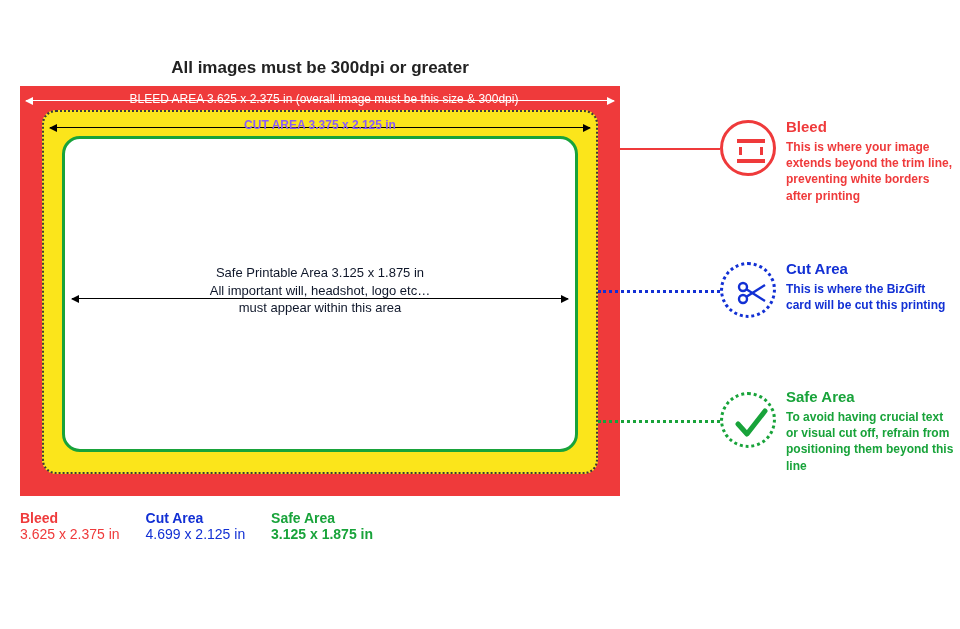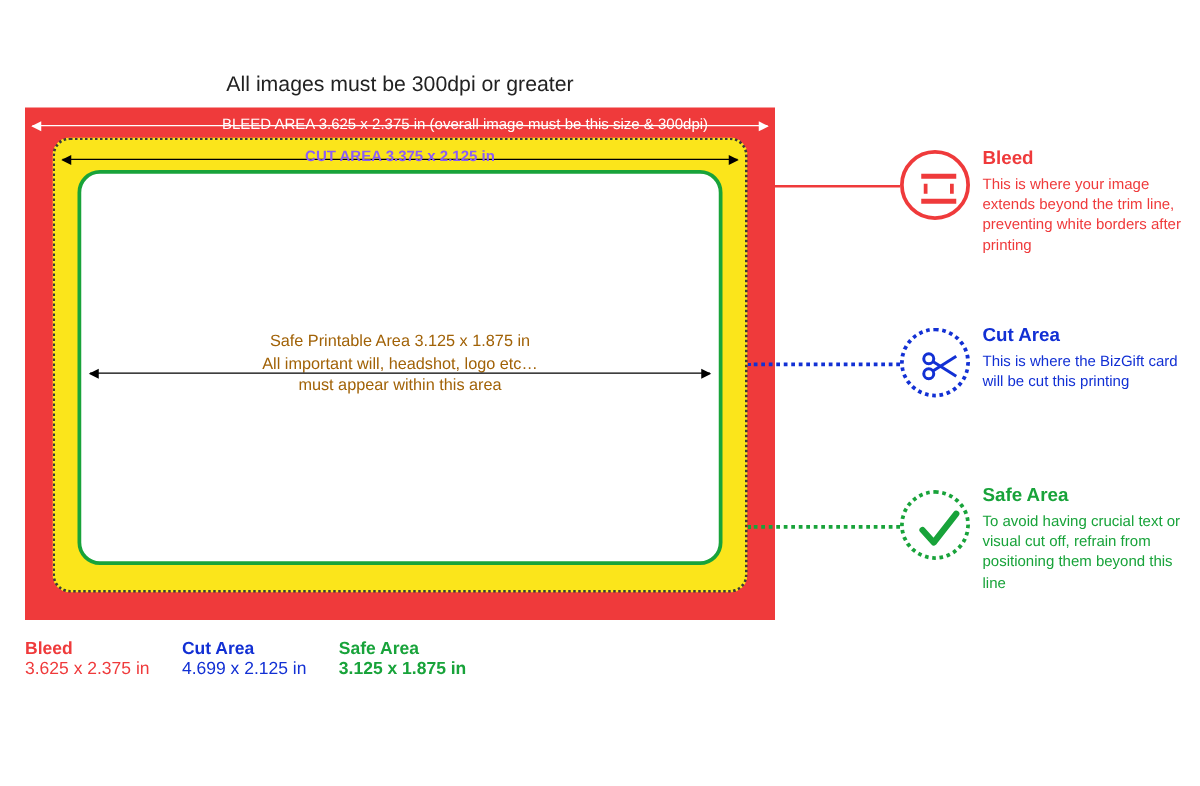--- a/index.html
+++ b/index.html
@@ -1,26 +1,26 @@
 <!DOCTYPE html>
 <html><head>
 <meta charset="utf-8">
 <style>
   html,body{margin:0;padding:0;width:960px;height:629px;background:#fff;font-family:Arial,Helvetica,sans-serif;color:#222;}
   .page{position:relative;width:960px;height:629px;}
   
-  .title{position:absolute;left:20px;top:58px;width:600px;text-align:center;font-weight:400;font-size:17px;}
+  .title{position:absolute;left:20px;top:58px;width:600px;text-align:center;font-weight:700;font-size:17px;}
   .bleed-rect{position:absolute;left:20px;top:86px;width:600px;height:410px;background:#ef3a3b;}
-  .bleed-label{position:absolute;left:20px;top:92px;width:608px;text-align:center;color:#fff;font-size:12px;padding-left:48px;}
+  .bleed-label{position:absolute;left:20px;top:92px;width:608px;text-align:center;color:#fff;font-size:12px;}
   .bleed-arrow{position:absolute;left:26px;top:100px;width:588px;height:0;}
   .cut-rect{position:absolute;left:42px;top:110px;width:556px;height:364px;background:#fbe51b;border:2px dotted #3a3a3a;border-radius:14px;box-sizing:border-box;}
   .cut-label{position:absolute;left:42px;top:118px;width:556px;text-align:center;font-size:12px;font-weight:600;color:#8b5cf6;}
   .cut-arrow{position:absolute;left:50px;top:126px;width:540px;height:0;}
   .safe-rect{position:absolute;left:62px;top:136px;width:516px;height:316px;background:#fff;border:3px solid #18a33a;border-radius:18px;box-sizing:border-box;}
-  .safe-text{position:absolute;left:62px;top:264px;width:516px;text-align:center;font-size:13px;line-height:1.35;color:#a16207;}
+  .safe-text{position:absolute;left:62px;top:264px;width:516px;text-align:center;font-size:13px;line-height:1.35;color:#0f172a;}
   .safe-arrow{position:absolute;left:72px;top:296px;width:496px;height:0;}
   .harrow{border-top:1px solid;position:relative;}
   .harrow.white{border-color:#fff;}
   .harrow.black{border-color:#000;}
   .harrow::before,.harrow::after{content:"";position:absolute;top:-4px;border-top:4px solid transparent;border-bottom:4px solid transparent;}
   .harrow::before{left:-1px;border-right:8px solid currentColor;}
   .harrow::after{right:-1px;border-left:8px solid currentColor;}
   .harrow.white{color:#fff;}
   .harrow.black{color:#000;}
   
@@ -37,21 +37,21 @@
   .bleed-icon .top,.bleed-icon .bot{position:absolute;left:0;width:28px;height:4px;background:#ef3a3b;}
   .bleed-icon .top{top:0;} .bleed-icon .bot{bottom:0;}
   .bleed-icon .l,.bleed-icon .r{position:absolute;top:8px;width:3px;height:8px;background:#ef3a3b;}
   .bleed-icon .l{left:2px;} .bleed-icon .r{right:2px;}
   
   .lg{position:absolute;left:786px;width:168px;}
   .lg.red{top:118px;color:#ef3a3b;}
   .lg.blue{top:260px;color:#1230d4;}
   .lg.green{top:388px;color:#18a33a;}
   .lg .h{font-weight:700;font-size:15px;margin-bottom:4px;}
-  .lg .b{font-size:12px;font-weight:400;line-height:1.35;}
+  .lg .b{font-size:12px;font-weight:700;line-height:1.35;}
   
   .footer{position:absolute;left:20px;top:510px;font-size:14px;}
   .footer .col{display:inline-block;margin-right:22px;vertical-align:top;}
   .footer .h{font-weight:700;}
   .footer .red{color:#ef3a3b;} .footer .blue{color:#1230d4;} .footer .green{color:#18a33a;}
 </style>
 </head>
 <body>
 
 <div class="page">

